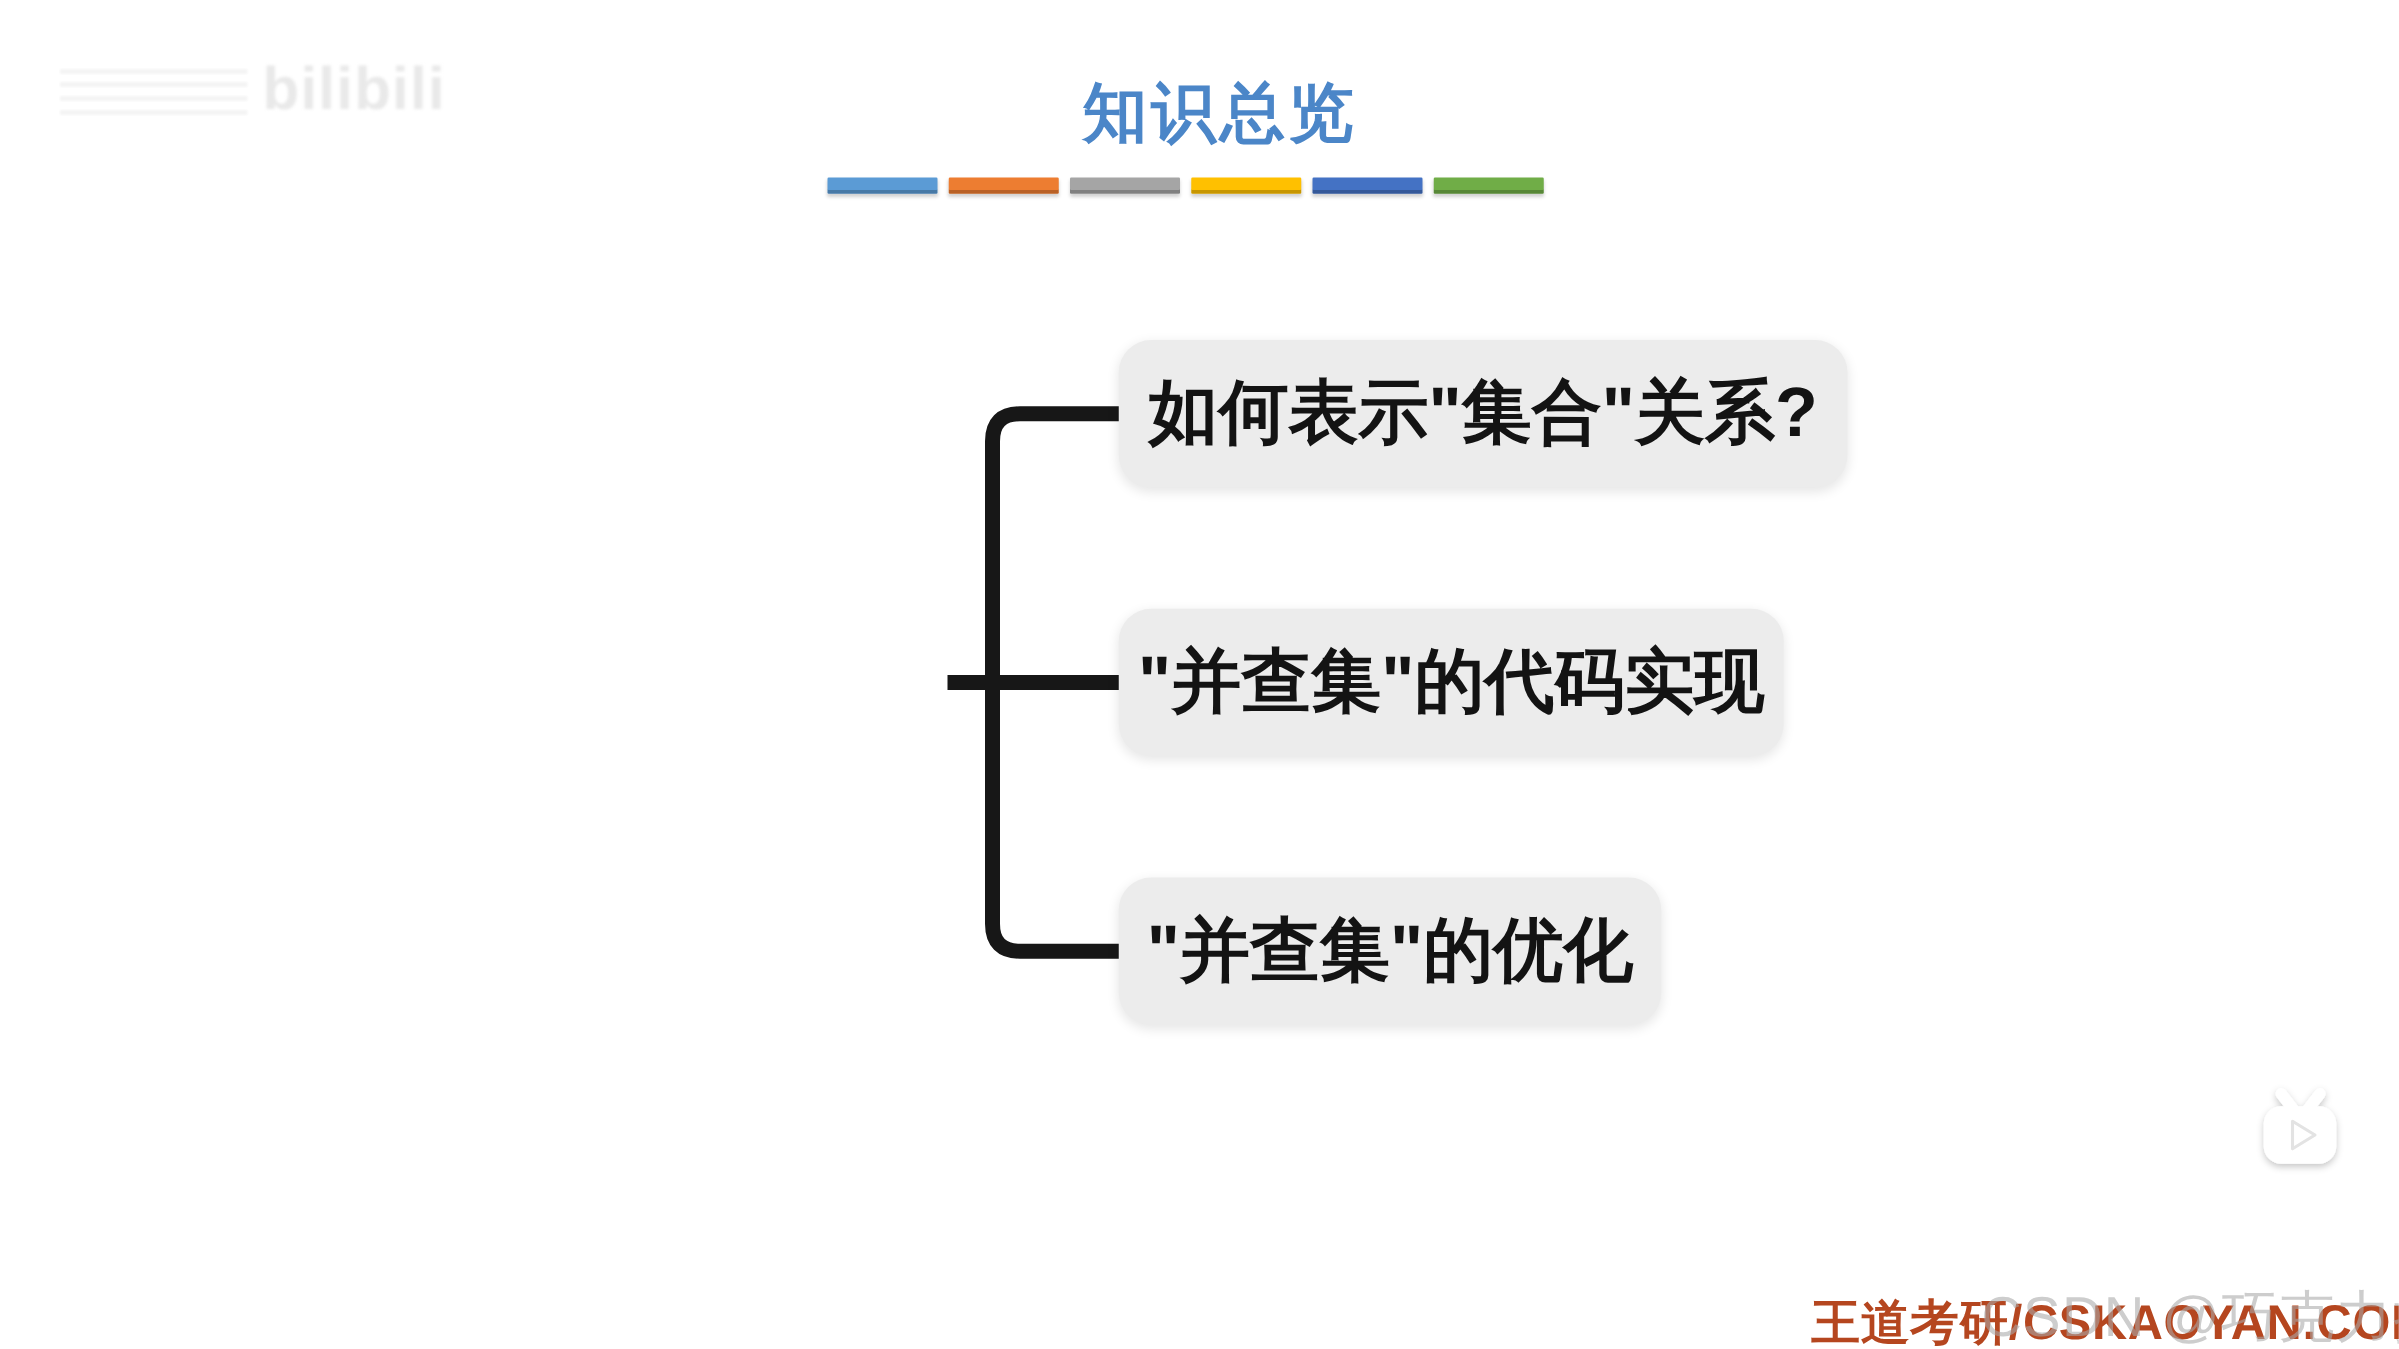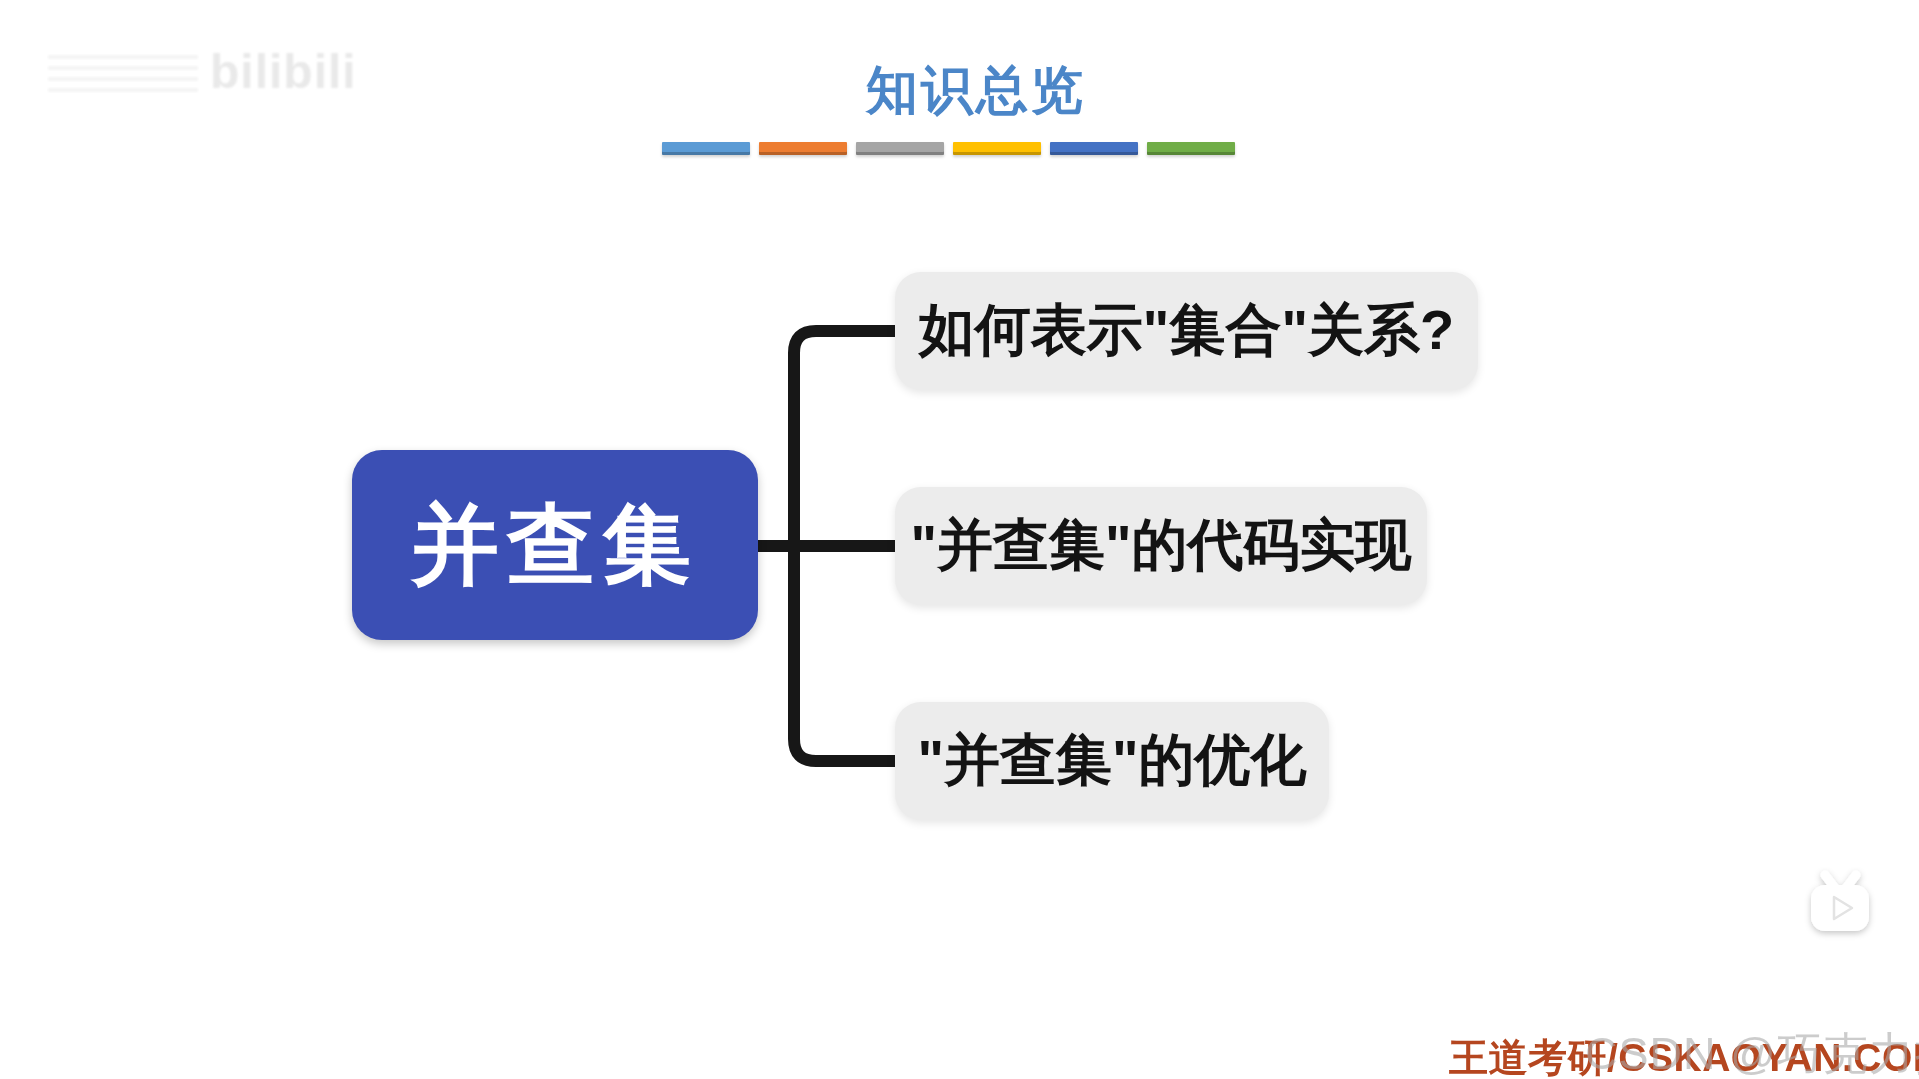--- a/index.html
+++ b/index.html
@@ -85,21 +85,20 @@
     <div class="title-bar" style="background: rgb(255, 192, 0);"></div>
     <div class="title-bar" style="background: rgb(68, 114, 196);"></div>
     <div class="title-bar" style="background: rgb(112, 173, 71);"></div>
   </div>
 
   <svg class="connector-svg" viewBox="0 0 1919 1079" fill="none">
     <path d="M758 546 H897" stroke-width="12" stroke="#171717"></path>
     <path d="M897 331 H816 Q794 331 794 353 V739 Q794 761 816 761 H897" stroke-width="12" stroke="#171717"></path>
   </svg>
 
-  <div class="root-node" style="background: rgb(59, 79, 180); color: rgb(255, 255, 255);">并查集</div>
 
   <div class="branch-node branch-1" style="background: rgb(236, 236, 236);">如何表示"集合"关系?</div>
   <div class="branch-node branch-2" style="background: rgb(236, 236, 236);">"并查集"的代码实现</div>
   <div class="branch-node branch-3" style="background: rgb(236, 236, 236);">"并查集"的优化</div>
 
   <svg class="tv-icon" viewBox="0 0 82 82">
     <g filter="url(#tvshadow)">
       <path d="M27 9 L37 22" stroke="#ffffff" stroke-width="9" stroke-linecap="round"></path>
       <path d="M58 9 L48 22" stroke="#ffffff" stroke-width="9" stroke-linecap="round"></path>
       <rect x="13" y="19" width="58" height="46" rx="14" fill="#ffffff"></rect>

